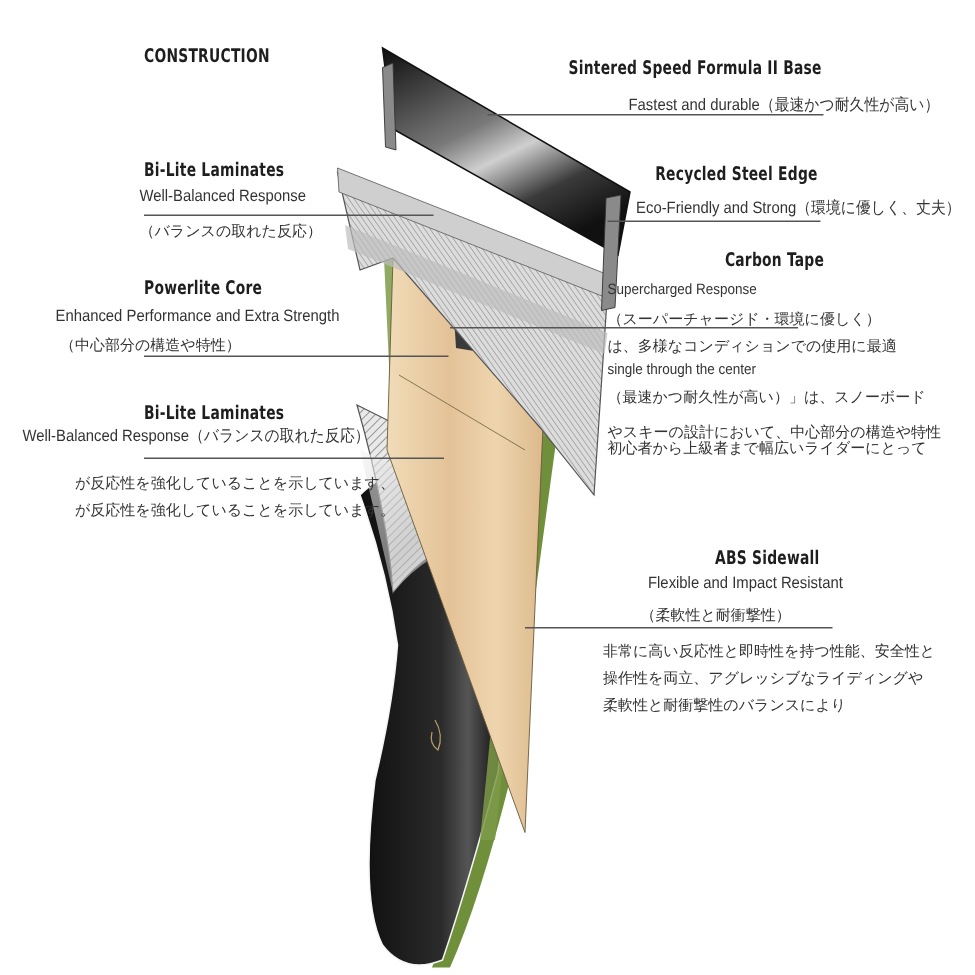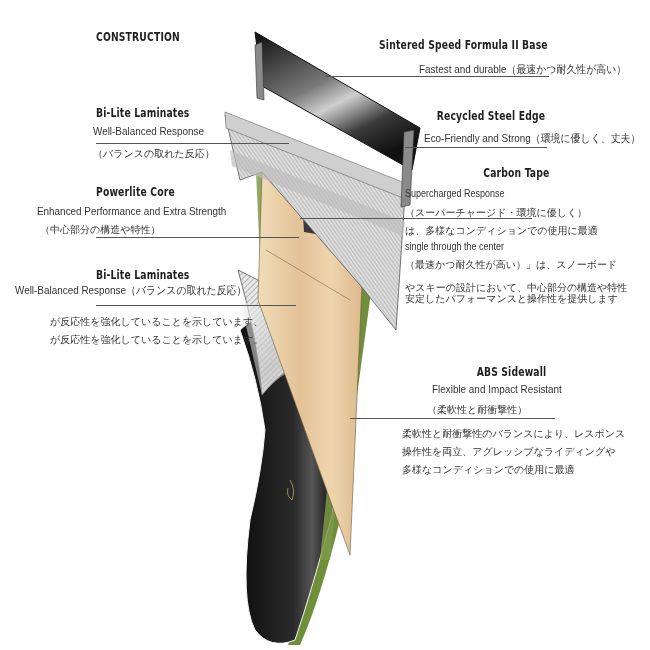--- a/index.html
+++ b/index.html
@@ -97,32 +97,32 @@
 <div class="leader" style="left:405px; top:147px; width:142px;"></div>
 
 <div class="title t-center" style="left:476px; top:165px;">Carbon Tape</div>
 <div class="sub t-left" style="left:405px; top:188px; font-size:10px;">Supercharged Response</div>
 <div class="jp" style="left:405px; top:206px;">（スーパーチャージド・環境に優しく）</div>
 <div class="leader" style="left:300px; top:218px; width:232px;"></div>
 <div class="jp" style="left:405px; top:224px;">は、多様なコンディションでの使用に最適</div>
 <div class="sub t-left" style="left:405px; top:241px; font-size:10px;">single through the center</div>
 <div class="jp" style="left:405px; top:258px;">（最速かつ耐久性が高い）」は、スノーボード</div>
 <div class="jp" style="left:405px; top:263px;margin-top:18px;">やスキーの設計において、中心部分の構造や特性</div>
-<div class="jp" style="left:405px; top:292px;">安定したパフォーマンスと操作性を提供します</div>
+<div class="jp" style="left:405px; top:292px;">初心者から上級者まで幅広いライダーにとって</div>
 
 <div class="title t-left" style="left:96px; top:184px;">Powerlite Core</div>
 <div class="sub t-left" style="left:37px; top:205px;">Enhanced Performance and Extra Strength</div>
 <div class="jp" style="left:40px; top:223px;">（中心部分の構造や特性）</div>
 <div class="leader" style="left:96px; top:237px; width:203px;"></div>
 
 <div class="title t-left" style="left:96px; top:267px;">Bi-Lite Laminates</div>
 <div class="sub t-left" style="left:15px; top:283px;">Well-Balanced Response（バランスの取れた反応）</div>
 <div class="leader" style="left:96px; top:305px; width:200px;"></div>
 <div class="jp" style="left:50px; top:315px;">が反応性を強化していることを示しています、</div>
 <div class="jp" style="left:50px; top:333px;">が反応性を強化していることを示しています。</div>
 
 <div class="title t-center" style="left:469px; top:364px;">ABS Sidewall</div>
 <div class="sub t-left" style="left:432px; top:383px;">Flexible and Impact Resistant</div>
 <div class="jp" style="left:427px; top:403px;">（柔軟性と耐衝撃性）</div>
 <div class="leader" style="left:350px; top:418px; width:205px;"></div>
-<div class="jp" style="left:402px; top:427px;">柔軟性と耐衝撃性のバランスにより、レスポンス</div>
+<div class="jp" style="left:402px; top:427px;">非常に高い反応性と即時性を持つ性能、安全性と</div>
 <div class="jp" style="left:402px; top:445px;text-align:center;">操作性を両立、アグレッシブなライディングや</div>
-<div class="jp" style="left:402px; top:463px;">多様なコンディションでの使用に最適</div>
+<div class="jp" style="left:402px; top:463px;">柔軟性と耐衝撃性のバランスにより</div>
 
 </body></html>

